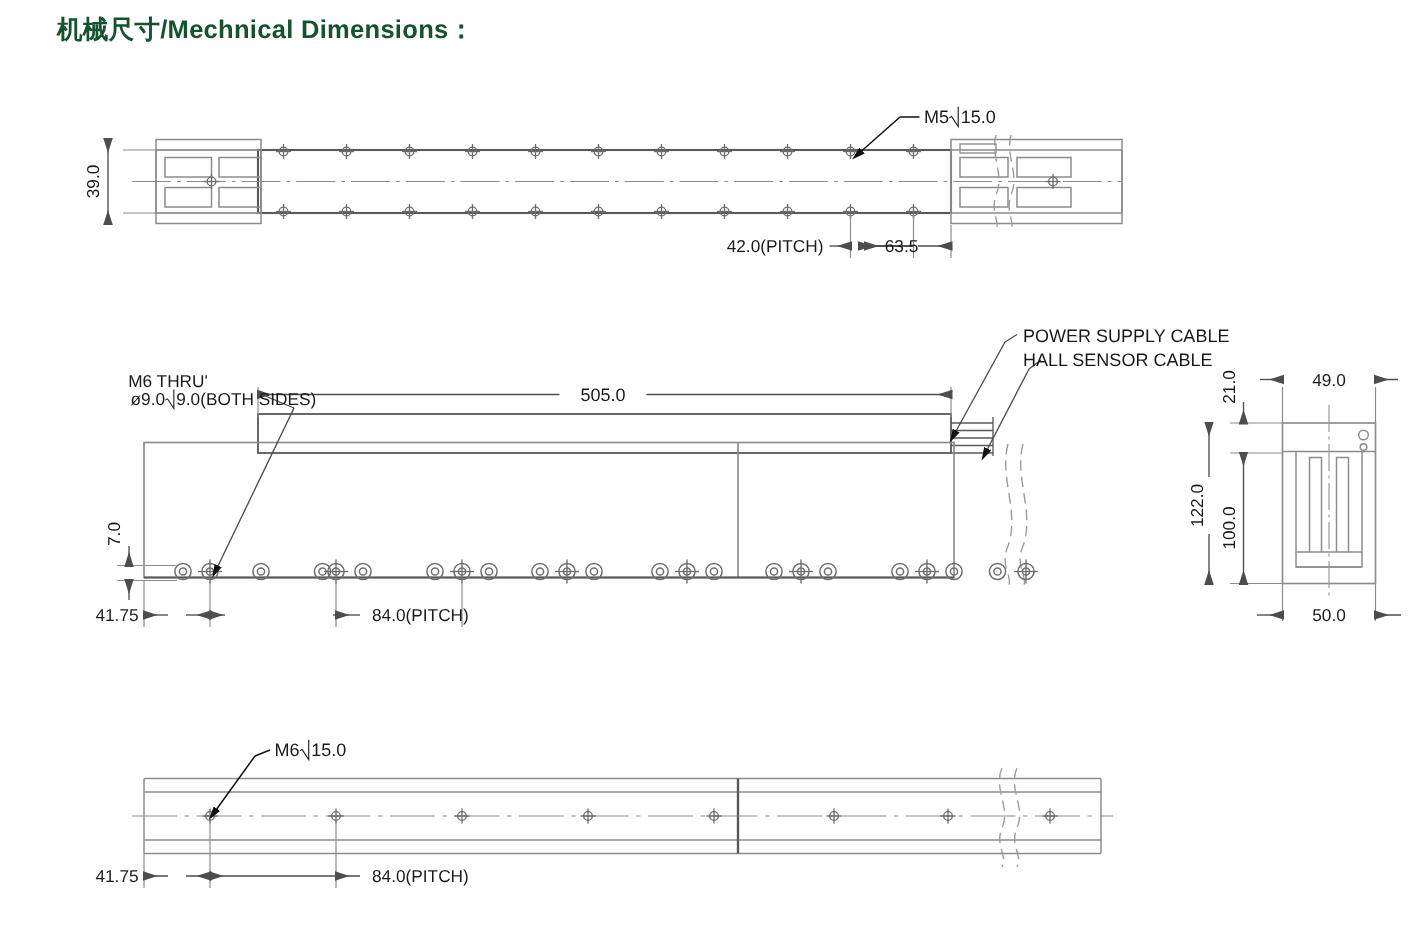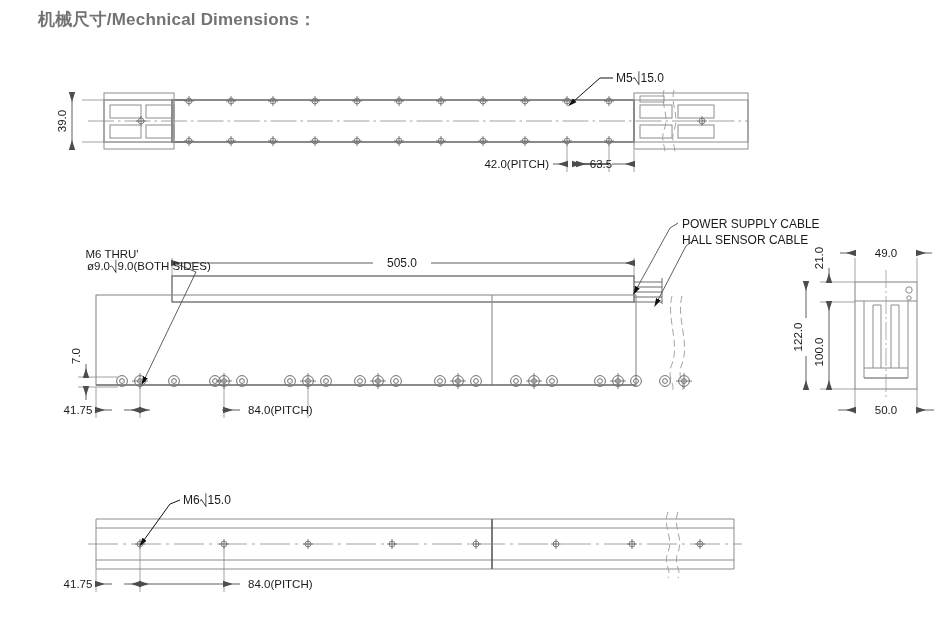--- a/index.html
+++ b/index.html
@@ -4,21 +4,21 @@
 <style>
   html,body{margin:0;padding:0;}
   body{
     width:943px;height:633px;background:#ffffff;
     font-family:"Liberation Sans", sans-serif;
     overflow:hidden;position:relative;
   }
   #title{
     position:absolute;left:38px;top:8px;
     font-size:17px;font-weight:bold;letter-spacing:.2px;
-    color:#737373;white-space:nowrap;
+    color:#14532d;white-space:nowrap;
   }
   #canvas{position:absolute;left:0;top:0;}
 </style>
 </head>
 <body>
 
 <div id="title">机械尺寸/Mechnical Dimensions：</div>
 
 <svg id="canvas" width="943" height="633" viewBox="0 0 943 633" xmlns="http://www.w3.org/2000/svg">
 

